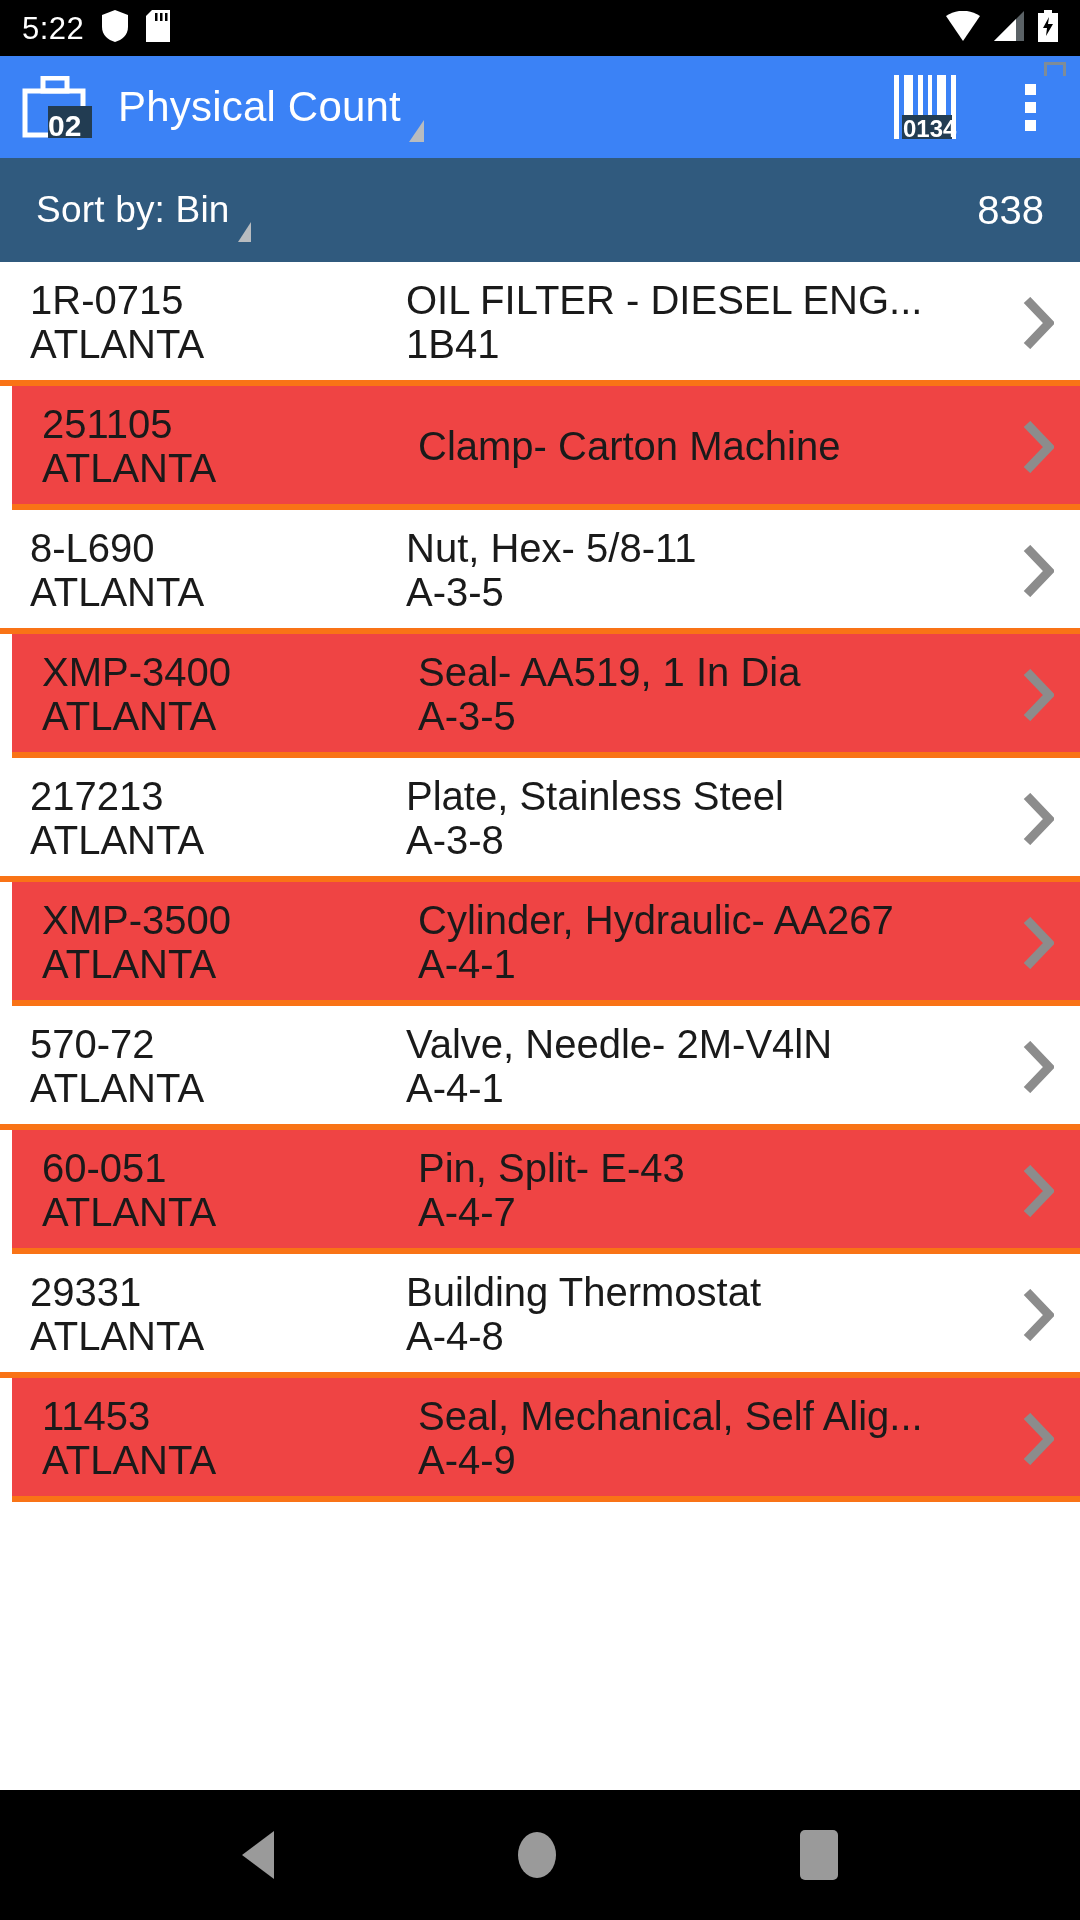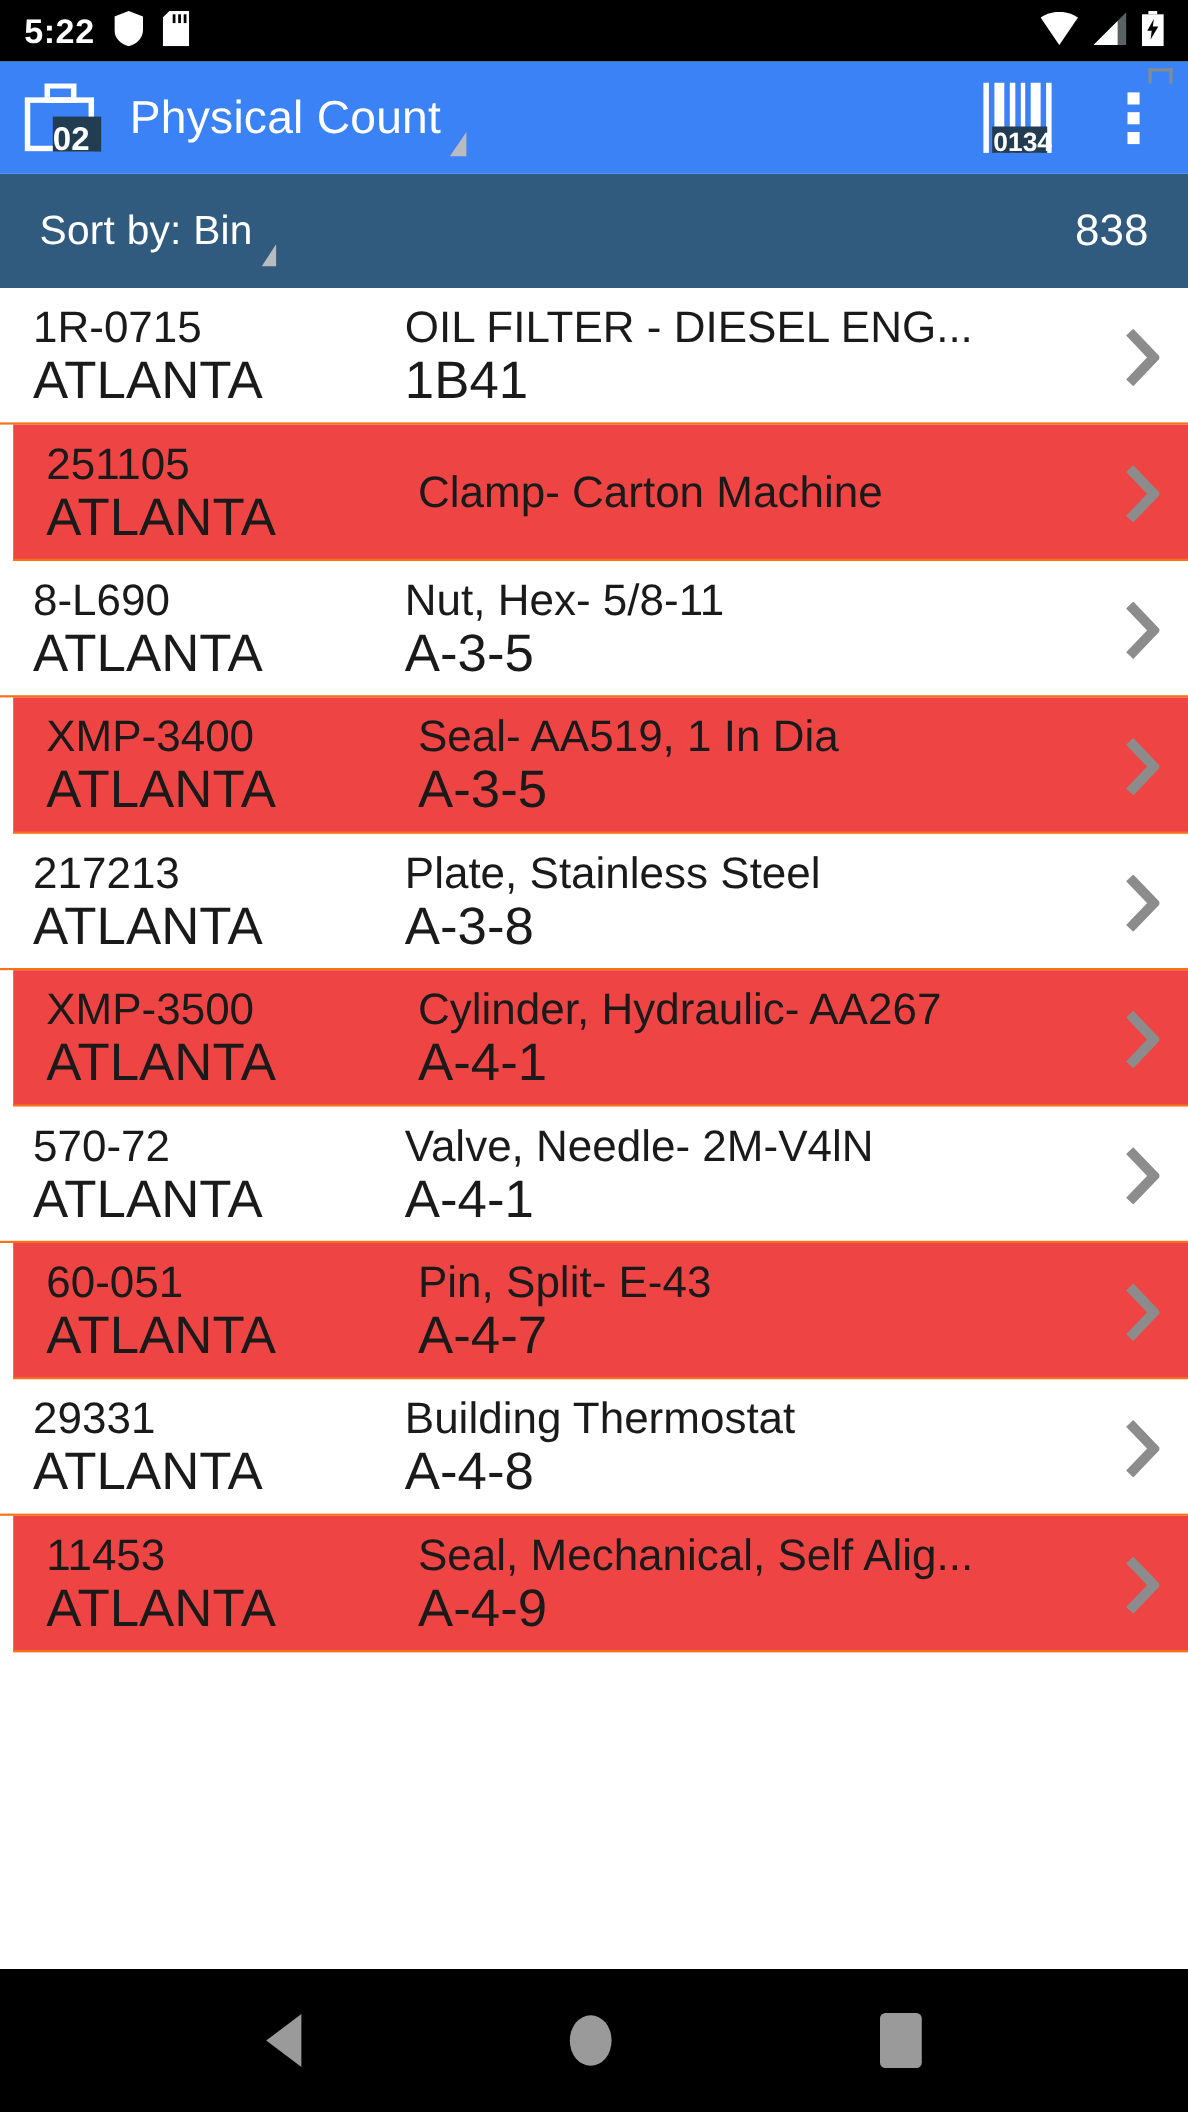--- a/index.html
+++ b/index.html
@@ -11,21 +11,21 @@
   }
 
   .phone { width:1080px; height:1920px; display:flex; flex-direction:column; position:relative; }
 
   
   .status-bar {
     height:56px; background:#000000; color:#ffffff;
     display:flex; align-items:center; padding:0 22px; flex:0 0 56px;
   }
   .status-left { display:flex; align-items:center; gap:18px; }
-  .status-time { font-size:31px; font-weight:700; letter-spacing:0.5px; line-height:1; }
+  .status-time { font-size:31px; font-weight:400; letter-spacing:0.5px; line-height:1; }
   .status-right { margin-left:auto; display:flex; align-items:center; gap:14px; }
   .ic { display:block; }
 
   
   .app-bar {
     flex:0 0 102px; background:#3b82f6; display:flex; align-items:center;
     padding:0 22px; position:relative;
   }
   .brand-logo { width:74px; height:62px; position:relative; flex:0 0 74px; }
   .app-title {
@@ -55,28 +55,28 @@
   .sort-caret {
     width:0; height:0; border-left:13px solid transparent;
     border-bottom:20px solid #b8bcc0; margin-left:8px; align-self:flex-end; margin-bottom:20px;
   }
   .sort-count { margin-left:auto; font-size:40px; font-weight:400; }
 
   
   .list { flex:1 1 auto; overflow:hidden; background:#ffffff; }
   .row {
     height:124px; display:flex; align-items:center;
-    padding:4px 22px 0 30px; border-bottom:2px solid #f97316; position:relative;
+    padding:4px 22px 0 30px; border-bottom:6px solid #f97316; position:relative;gap:38px;
   }
   .row.even { background:#ffffff; }
   .row.odd  { background:#ef4444;margin-left:12px; }
   .col-left { width:338px; flex:0 0 338px; }
   .col-mid  { flex:1 1 auto; min-width:0; padding-right:12px; }
   .ln1 { font-size:40px; color:#1a1a1a; line-height:1.09; white-space:nowrap; overflow:hidden; }
-  .ln2 { font-size:48px; color:#1a1a1a; line-height:1.09; white-space:nowrap; overflow:hidden; }
+  .ln2 { font-size:40px; color:#1a1a1a; line-height:1.09; white-space:nowrap; overflow:hidden; }
   .chevron { flex:0 0 40px; width:40px; height:56px; display:flex; align-items:center; justify-content:center; }
 
   
   .nav-bar {
     flex:0 0 130px; background:#000000; display:flex; align-items:center;
     justify-content:space-around; padding:0 120px;
   }
   .nav-back { width:0; height:0; border-top:24px solid transparent; border-bottom:24px solid transparent; border-right:32px solid #9a9a9a; }
   .nav-home { width:38px; height:46px; background:#9a9a9a; border-radius:50%; }
   .nav-recent { width:38px; height:50px; background:#9a9a9a; border-radius:5px; }

